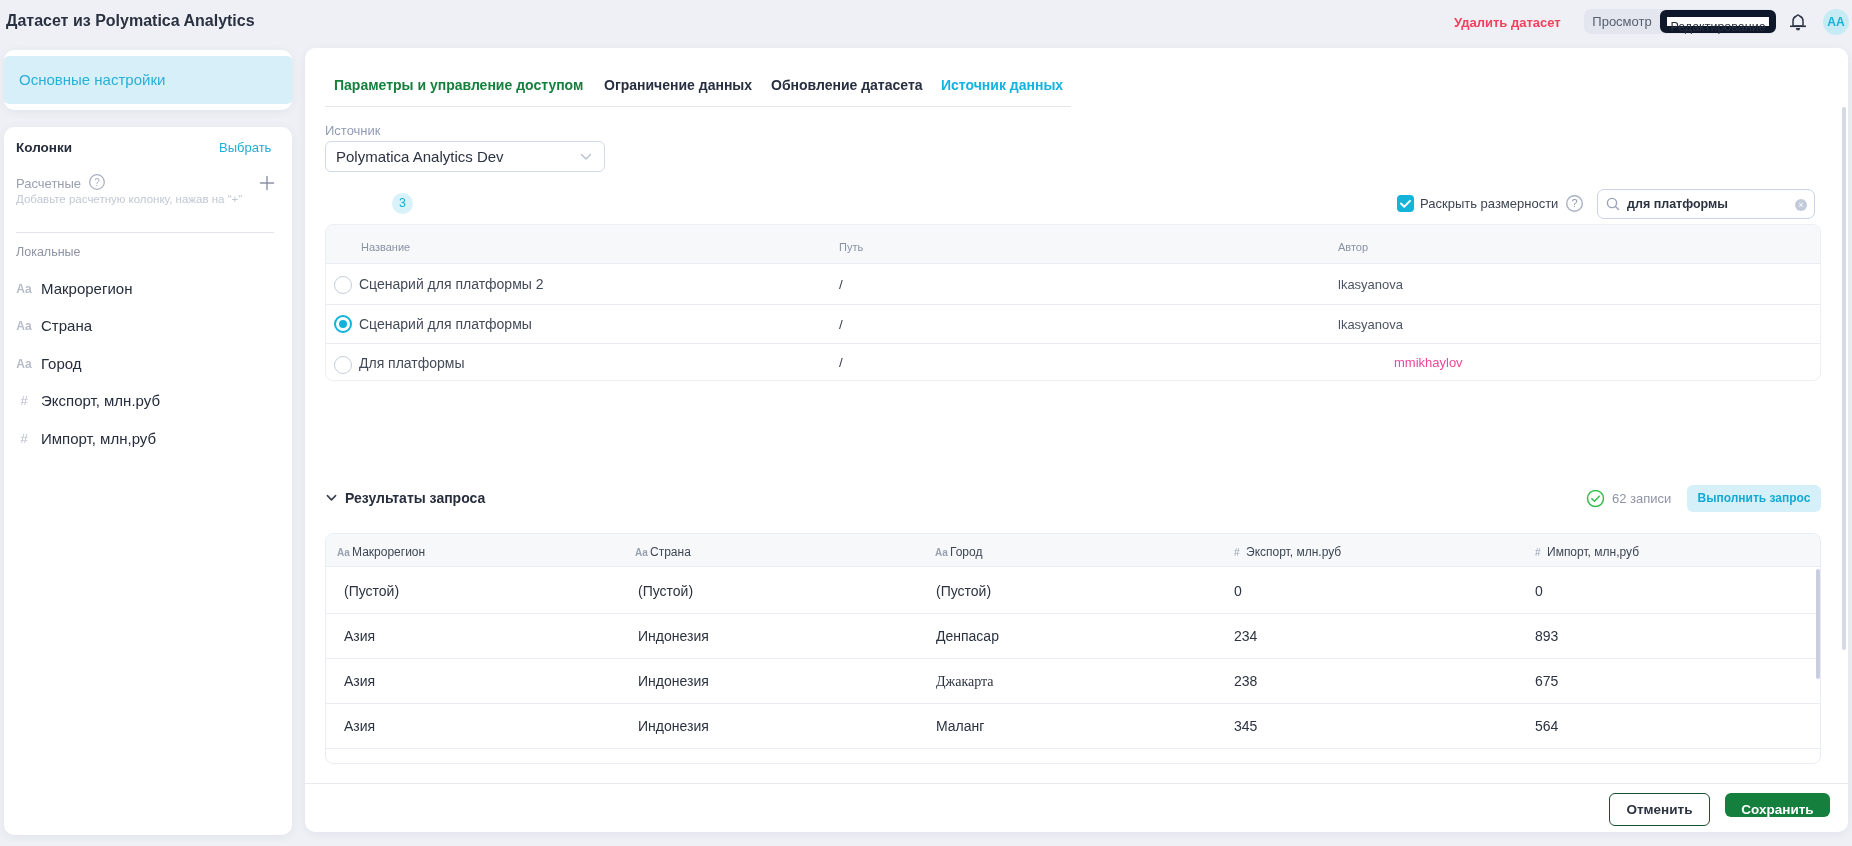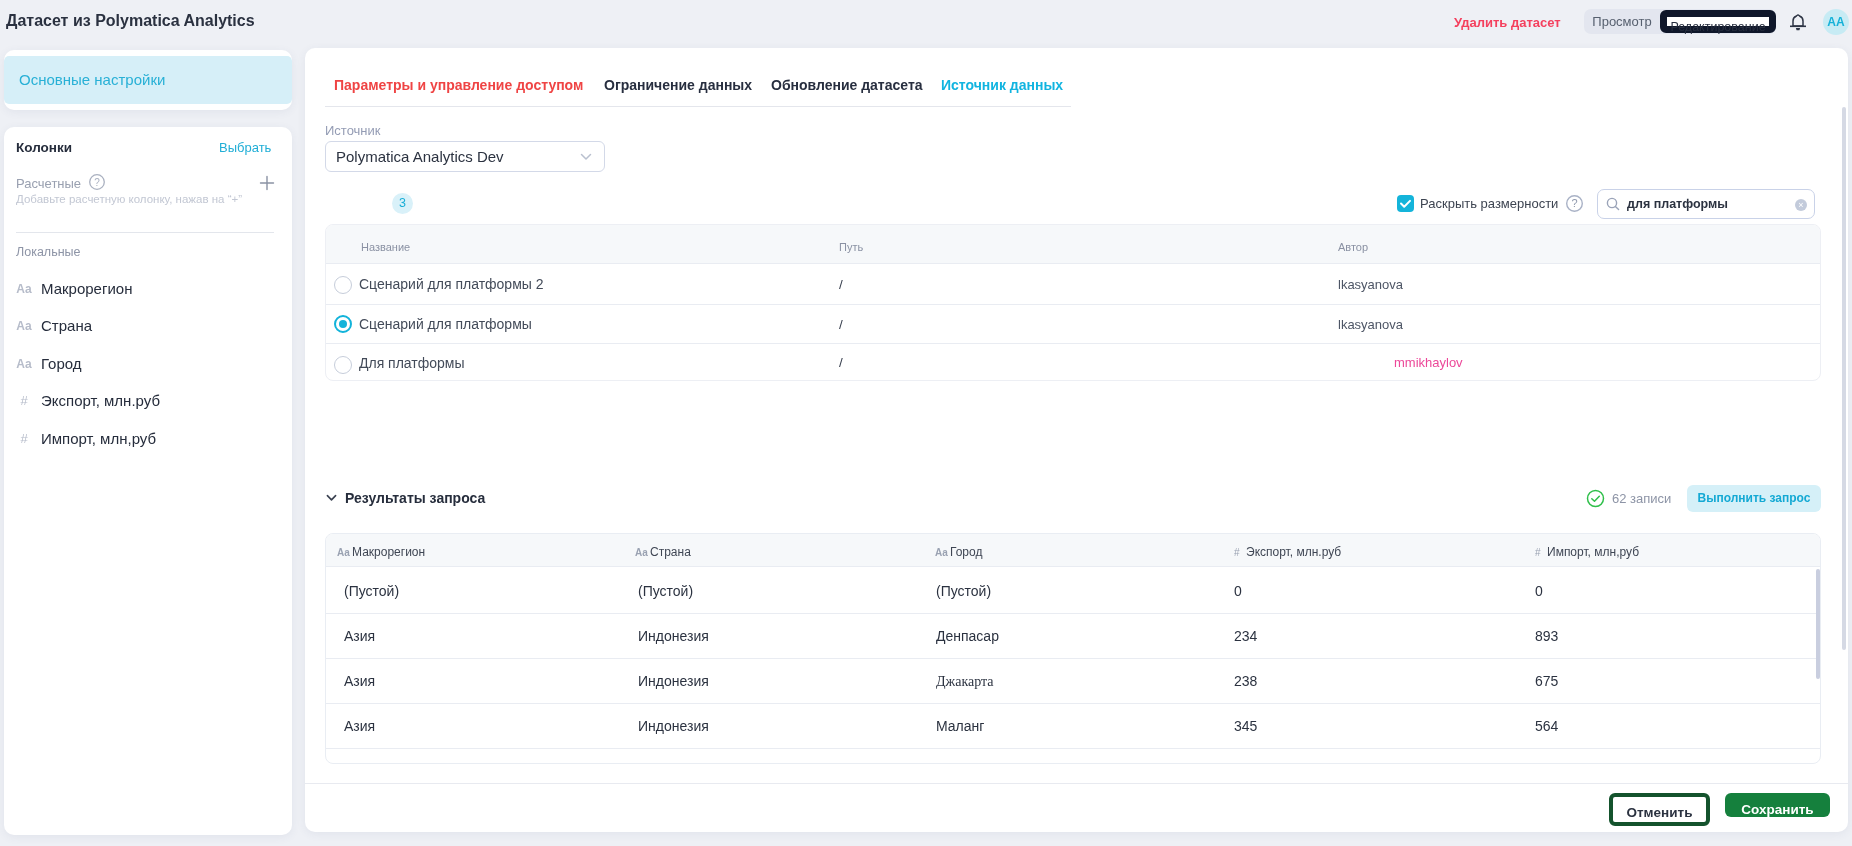--- a/index.html
+++ b/index.html
@@ -57,21 +57,21 @@
     <div class="abs" style="left:8px;top:227px;width:24px;text-align:center;font-size:12px;line-height:20px;font-weight:600;color:#b6bcca;">Aa</div>
     <div class="abs" style="left:37px;top:227px;font-size:15px;line-height:20px;color:#262d3c;">Город</div>
     <div class="abs" style="left:8px;top:264px;width:24px;text-align:center;font-size:13px;line-height:20px;font-weight:400;color:#b6bcca;">#</div>
     <div class="abs" style="left:37px;top:264px;font-size:15px;line-height:20px;color:#262d3c;">Экспорт, млн.руб</div>
     <div class="abs" style="left:8px;top:302px;width:24px;text-align:center;font-size:13px;line-height:20px;font-weight:400;color:#b6bcca;">#</div>
     <div class="abs" style="left:37px;top:302px;font-size:15px;line-height:20px;color:#262d3c;">Импорт, млн,руб</div>
   </div>
 
   <div class="card" style="left:305px;top:48px;width:1543px;height:784px;">
 
-    <div class="abs" style="left:29px;top:29px;font-size:14px;line-height:17px;font-weight:700;color:#ef4444;">Параметры и управление доступом</div>
+    <div class="abs" style="left:29px;top:29px;font-size:14px;line-height:17px;font-weight:700;color:#15803d;">Параметры и управление доступом</div>
     <div class="abs" style="left:299px;top:29px;font-size:14px;line-height:17px;font-weight:700;color:#272e3f;">Ограничение данных</div>
     <div class="abs" style="left:466px;top:29px;font-size:14px;line-height:17px;font-weight:700;color:#272e3f;">Обновление датасета</div>
     <div class="abs" style="left:636px;top:29px;font-size:14px;line-height:17px;font-weight:700;color:#11b4e0;">Источник данных</div>
     <div class="abs" style="left:20px;top:58px;width:746px;height:1px;background:#e4e6ec;"></div>
 
     <div class="abs" style="left:20px;top:75px;font-size:13px;line-height:16px;color:#949cb4;">Источник</div>
     <div class="abs" style="left:20px;top:93px;width:280px;height:31px;border:1px solid #d3d9e8;border-radius:6px;background:#fff;">
       <div class="abs" style="left:10px;top:0;height:29px;line-height:29px;font-size:15px;color:#2b3240;">Polymatica Analytics Dev</div>
       <svg class="abs" style="right:12px;top:11px;" width="12" height="8" viewBox="0 0 12 8" fill="none">
           <path d="M1.5 1.5 L6 6 L10.5 1.5" stroke="#b9c0cf" stroke-width="1.5" stroke-linecap="round" stroke-linejoin="round"></path>
@@ -175,18 +175,18 @@
       <div class="abs" style="left:18px;top:170px;height:45px;line-height:45px;font-size:14px;color:#2b3240;">Азия</div>
       <div class="abs" style="left:312px;top:170px;height:45px;line-height:45px;font-size:14px;color:#2b3240;">Индонезия</div>
       <div class="abs" style="left:610px;top:170px;height:45px;line-height:45px;font-size:14px;color:#2b3240;">Маланг</div>
       <div class="abs" style="left:908px;top:170px;height:45px;line-height:45px;font-size:14px;color:#2b3240;">345</div>
       <div class="abs" style="left:1209px;top:170px;height:45px;line-height:45px;font-size:14px;color:#2b3240;">564</div>
 
       <div class="abs" style="left:1490px;top:35px;width:4px;height:110px;background:#c9cedf;border-radius:2px;"></div>
     </div>
 
     <div class="abs" style="left:0;top:735px;width:1543px;height:1px;background:#e8eaf0;"></div>
-    <div class="abs" style="left:1304px;top:745px;width:101px;height:33px;background:#fff;border:4px solid #14532d;border-radius:6px;text-align:center;line-height:31px;font-size:13.5px;font-weight:600;color:#2b3240;">Отменить</div>
+    <div class="abs" style="left:1304px;top:745px;width:101px;height:33px;background:#fff;border:1px solid #14532d;border-radius:6px;text-align:center;line-height:31px;font-size:13.5px;font-weight:600;color:#2b3240;">Отменить</div>
     <div class="abs" style="left:1420px;top:745px;width:105px;height:24px;background:#15803d;border-radius:6px;text-align:center;line-height:33px;font-size:13.5px;font-weight:600;color:#fff;">Сохранить</div>
   </div>
 
   <div class="abs" style="left:1842px;top:107px;width:4px;height:543px;background:#d5d9e4;border-radius:2px;"></div>
 </div>
 
 </body></html>

